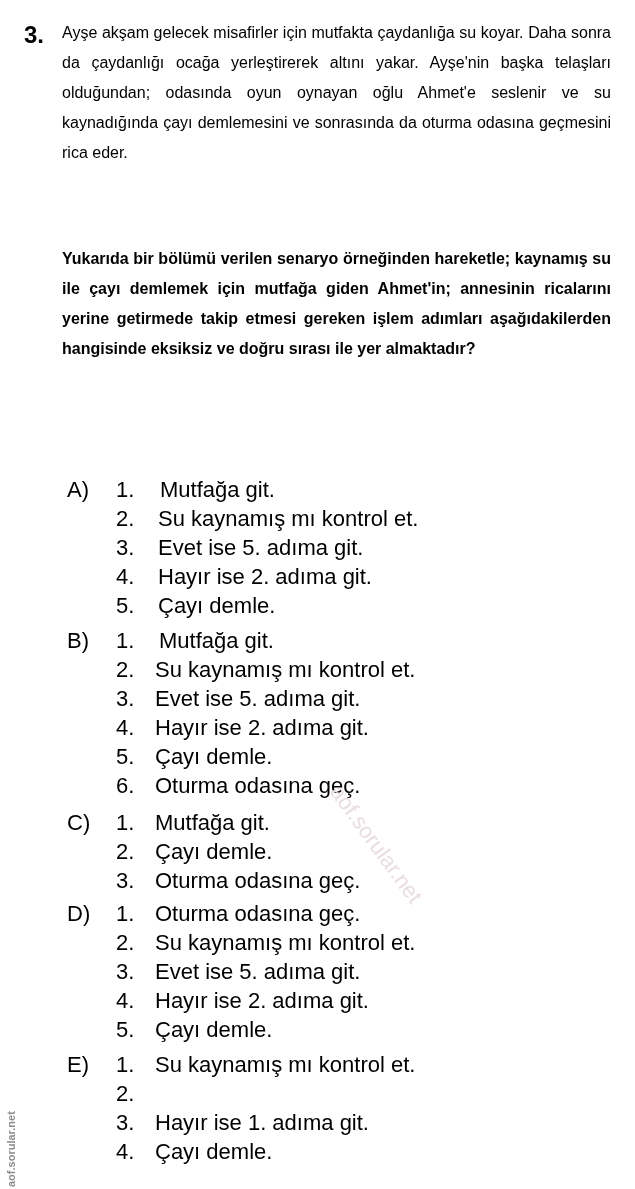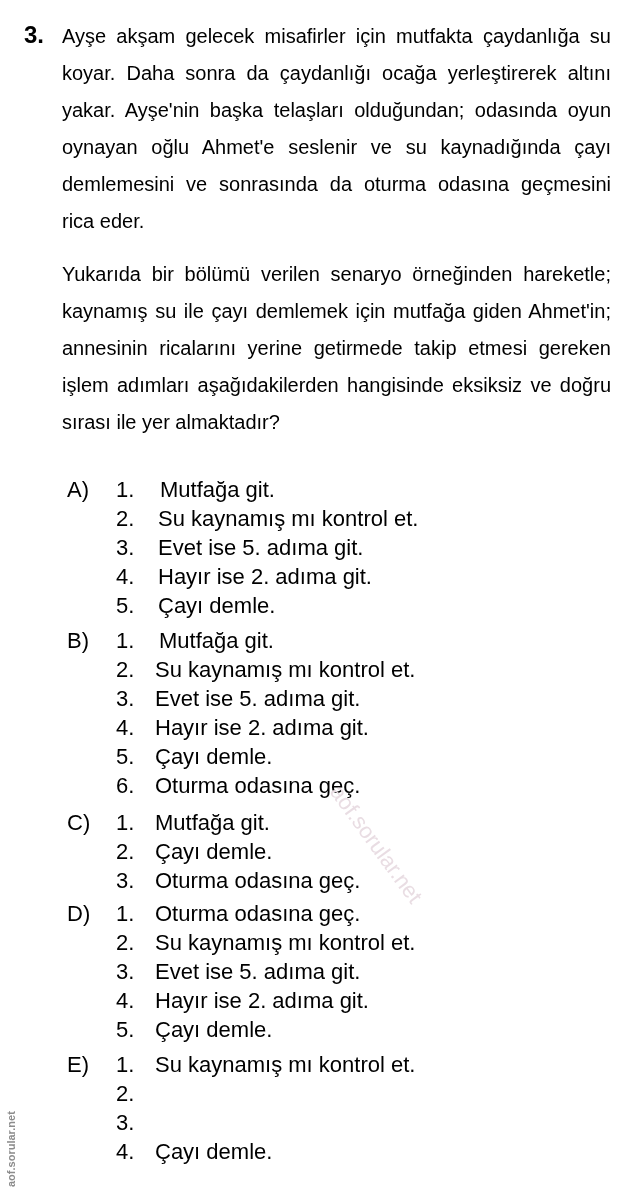--- a/index.html
+++ b/index.html
@@ -6,25 +6,25 @@
     body {
       width: 635px; height: 1189px; position: relative; overflow: hidden;
       font-family: "Liberation Sans", sans-serif; color: #000;
     }
     .qnum {
       position: absolute; left: 24px; top: 20px;
       font-size: 24px; font-weight: bold; line-height: 29px;
     }
     .para {
       position: absolute; left: 62px; width: 549px;
-      font-size: 20px; line-height: 37px;
+      font-size: 16px; line-height: 30px;
       text-align: justify; text-align-last: left;
     }
     .scenario { top: 18px; }
-    .stem { top: 256px; font-weight: normal; }
+    .stem { top: 244px; font-weight: bold; }
     .opt {
       position: absolute; left: 67px; width: 520px;
       font-size: 22px; line-height: 29px;
     }
     .opt-letter { position: absolute; left: 0; top: 0; }
     .opt-steps { list-style: none; margin: 0; padding: 0; }
     .opt-step { position: relative; height: 29px; white-space: nowrap; }
     .step-num { position: absolute; left: 49px; }
     .step-text { position: absolute; left: 88px; }
     .opt-a .step-text { left: 91px; }
@@ -154,20 +154,21 @@
   <ul class="opt-steps">
     <li class="opt-step">
         <span class="step-num">1.</span>
         <span class="step-text">Su kaynamış mı kontrol et.</span>
       </li>
     <li class="opt-step">
         <span class="step-num">2.</span>
       </li>
     <li class="opt-step">
         <span class="step-num">3.</span>
+        <span class="step-text">Hayır ise 1. adıma git.</span>
       </li>
     <li class="opt-step">
         <span class="step-num">4.</span>
         <span class="step-text">Çayı demle.</span>
       </li>
   </ul>
 </div>
 
 <div class="wm-diag">aof.sorular.net</div>
 <div class="wm-side">aof.sorular.net</div>

